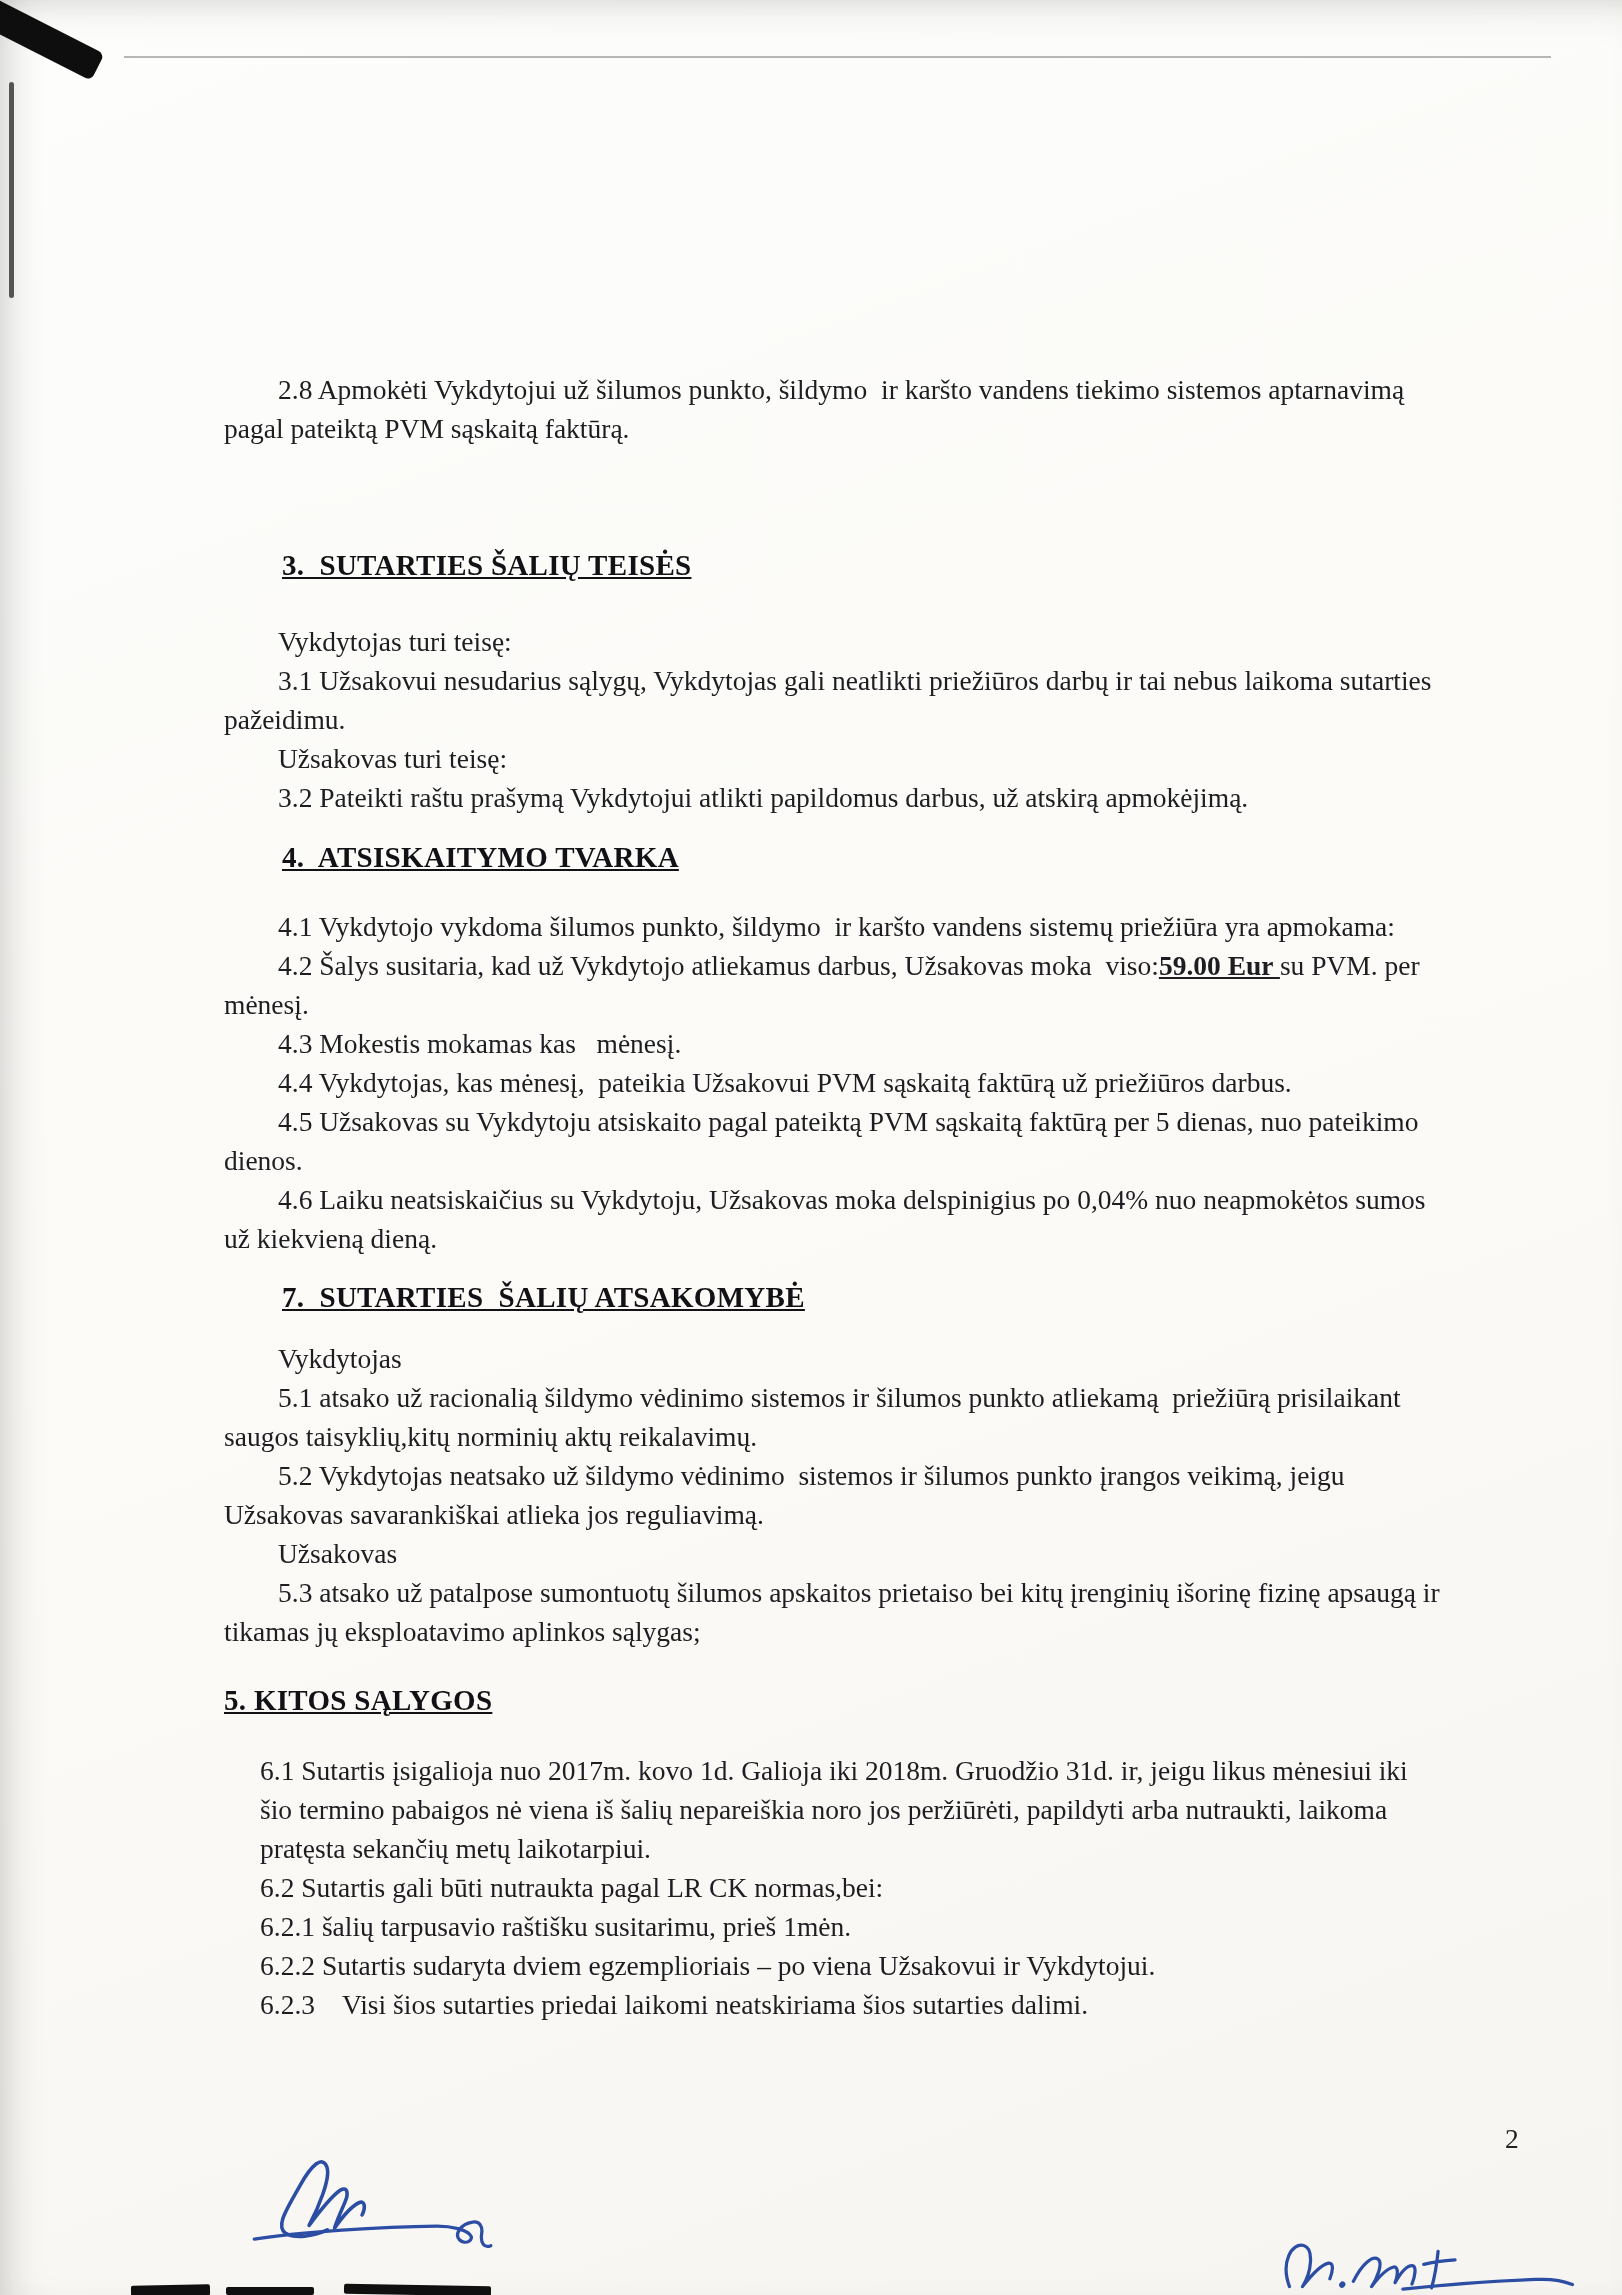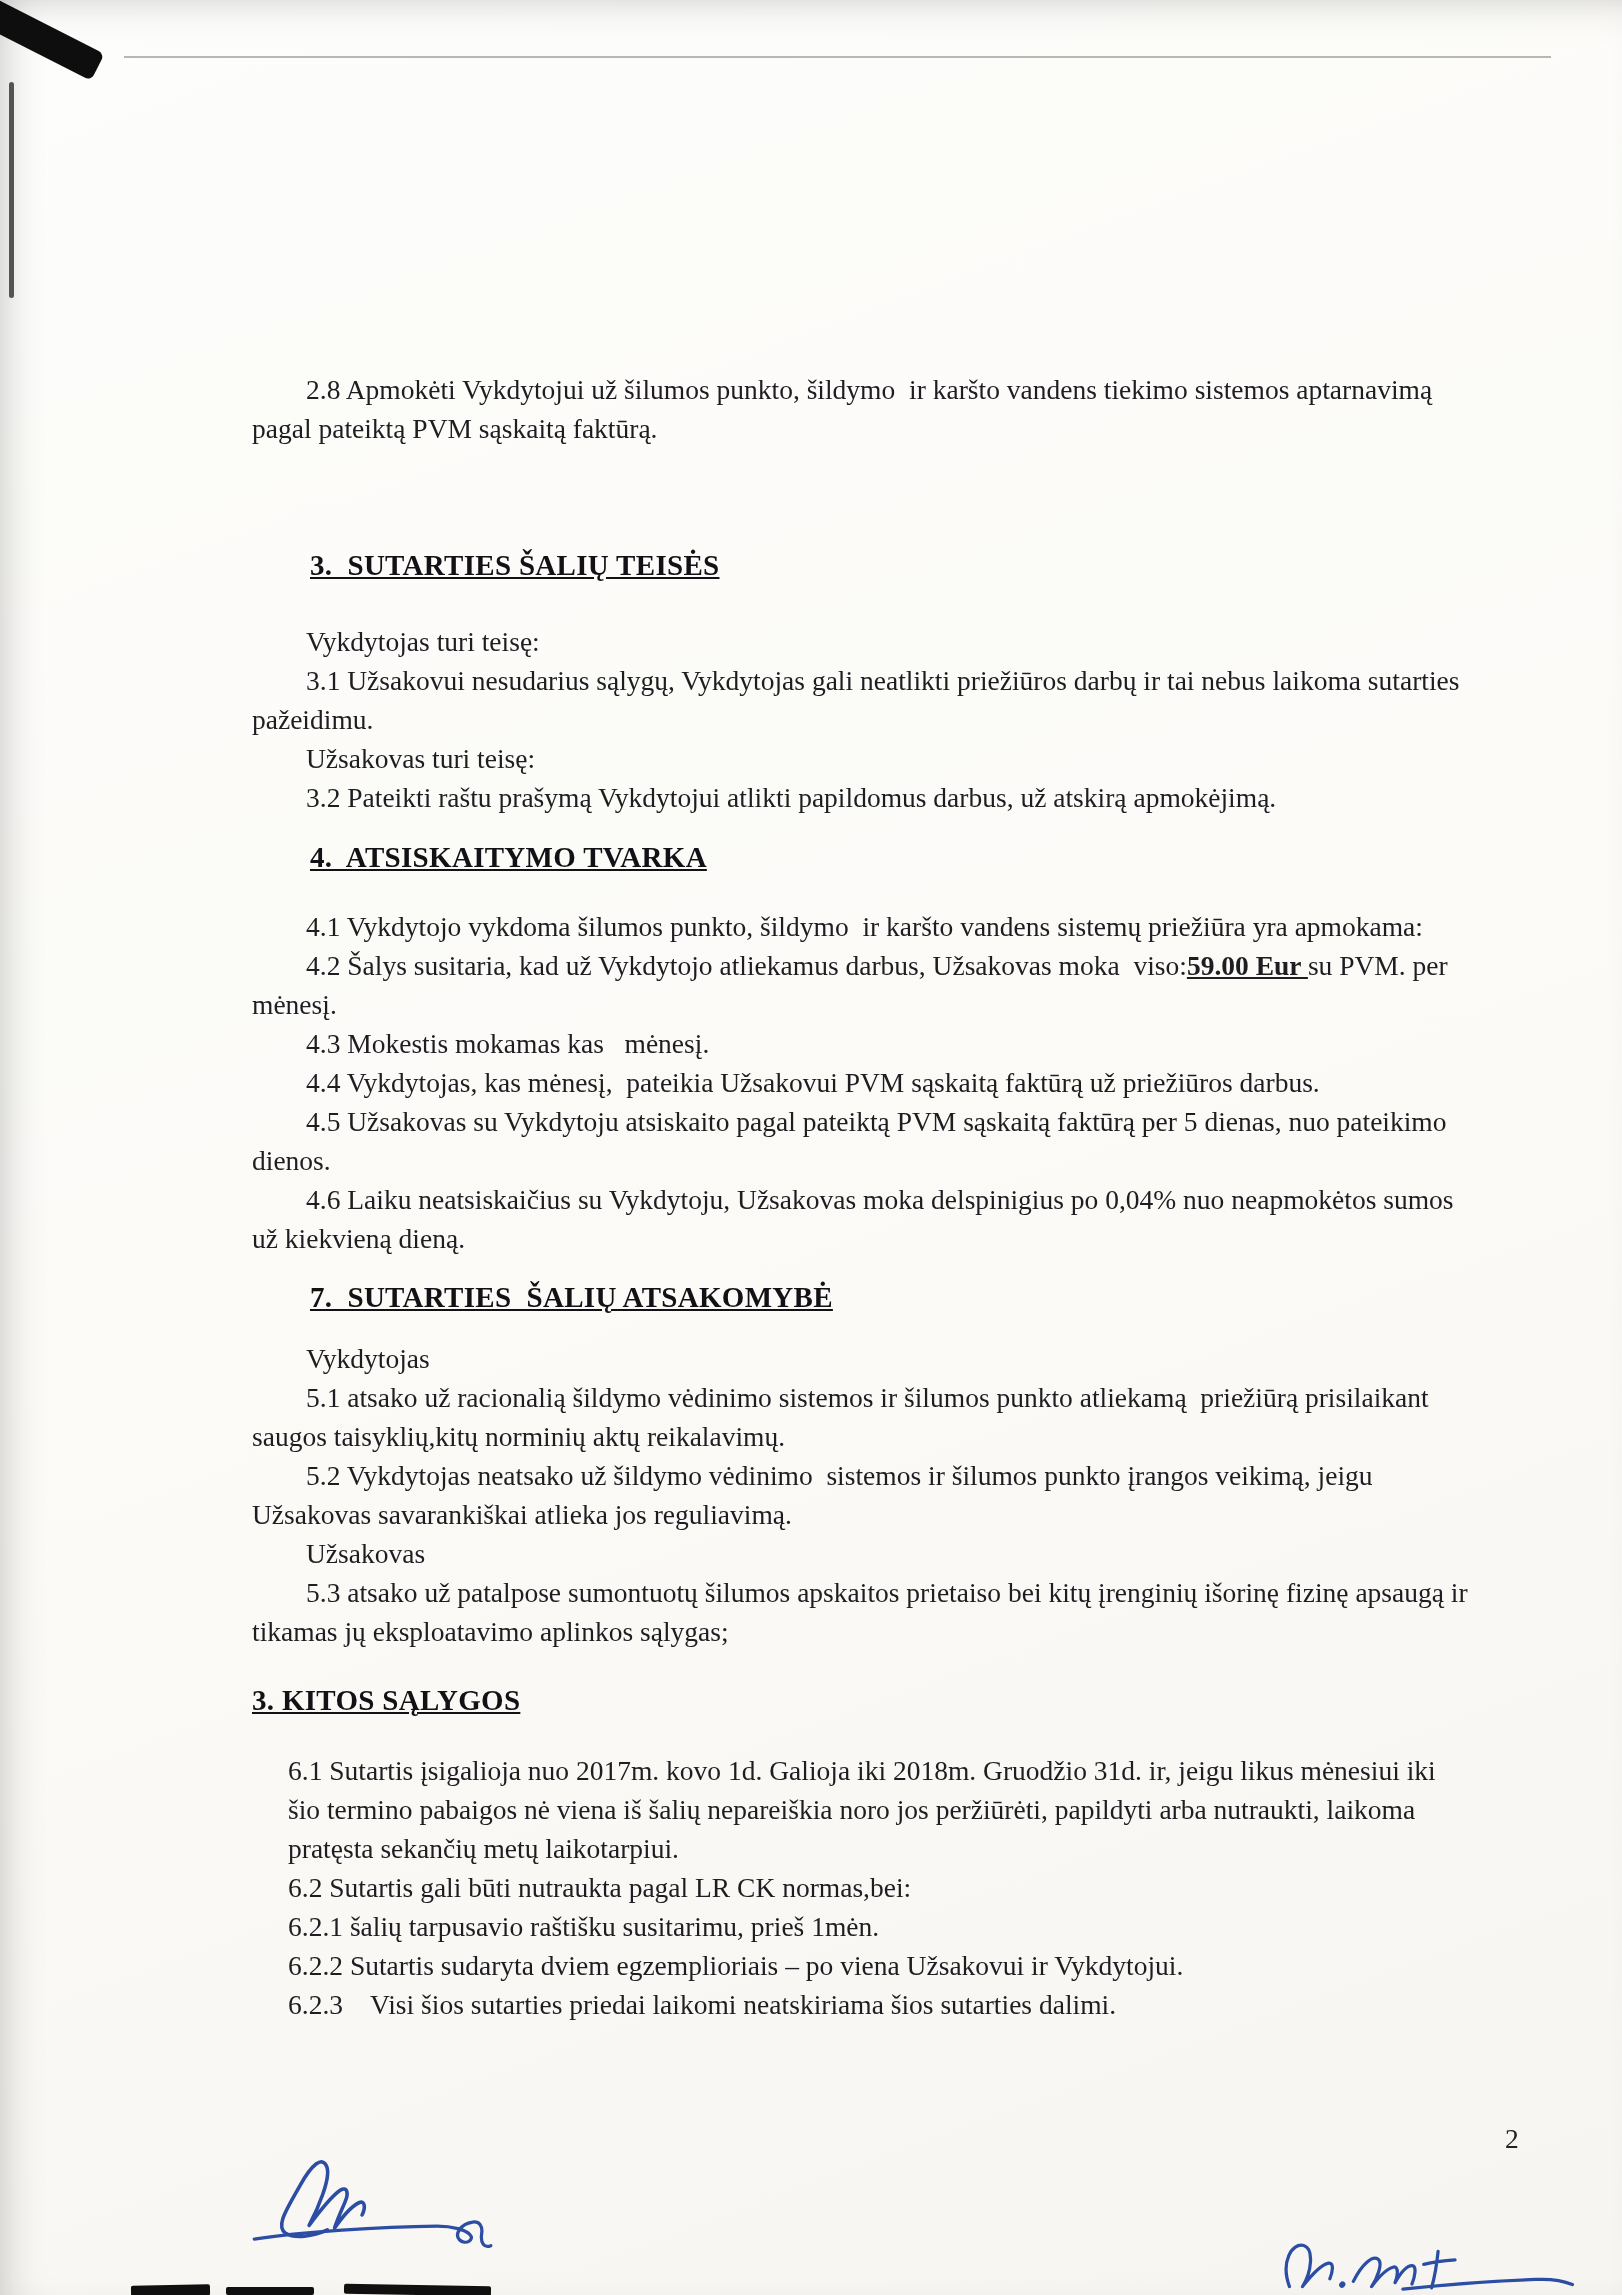--- a/index.html
+++ b/index.html
@@ -34,21 +34,21 @@
     top: 82px; left: 8.5px; width: 5.2px; height: 216px;
     background: #3a3a3a; border-radius: 2.6px; opacity: .85;
   }
   .dash { bottom: 0; background: #101010; border-radius: 2px; }
   .dash.d1 { left: 131px; width: 79px; height: 10.5px; transform: rotate(-1deg); }
   .dash.d2 { left: 226px; width: 88px; height: 7.9px; }
   .dash.d3 { left: 344px; width: 147px; height: 9.8px; transform: rotate(1deg); }
 
   
   .content {
-    position: absolute; left: 252px; top: 370px; width: 1218px;
+    position: absolute; left: 224px; top: 370px; width: 1218px;
   }
   p, h2 { margin: 0; white-space: pre-wrap; }
   p { font-size: 27.5px; line-height: 39px; }
   .indent { text-indent: 54px; }
   h2 {
     font-size: 29px; line-height: 39px; font-weight: bold;
     color: #121216; letter-spacing: 0.3px; text-decoration: underline;
   }
   .h-indent { margin-left: 58px; }
   .h-s3 { margin-top: 98px; margin-bottom: 37px; }
@@ -99,21 +99,21 @@
     <p class="indent">4.5 Užsakovas su Vykdytoju atsiskaito pagal pateiktą PVM sąskaitą faktūrą per 5 dienas, nuo pateikimo dienos.</p>
     <p class="indent">4.6 Laiku neatsiskaičius su Vykdytoju, Užsakovas moka delspinigius po 0,04% nuo neapmokėtos sumos už kiekvieną dieną.</p>
 
     <h2 class="h-indent h-s5">7.  SUTARTIES  ŠALIŲ ATSAKOMYBĖ</h2>
     <p class="indent">Vykdytojas</p>
     <p class="indent">5.1 atsako už racionalią šildymo vėdinimo sistemos ir šilumos punkto atliekamą  priežiūrą prisilaikant saugos taisyklių,kitų norminių aktų reikalavimų.</p>
     <p class="indent">5.2 Vykdytojas neatsako už šildymo vėdinimo  sistemos ir šilumos punkto įrangos veikimą, jeigu Užsakovas savarankiškai atlieka jos reguliavimą.</p>
     <p class="indent">Užsakovas</p>
     <p class="indent">5.3 atsako už patalpose sumontuotų šilumos apskaitos prietaiso bei kitų įrenginių išorinę fizinę apsaugą ir tikamas jų eksploatavimo aplinkos sąlygas;</p>
 
-    <h2 class="h-s6">3. KITOS SĄLYGOS</h2>
+    <h2 class="h-s6">5. KITOS SĄLYGOS</h2>
     <p class="sec6-item">6.1 Sutartis įsigalioja nuo 2017m. kovo 1d. Galioja iki 2018m. Gruodžio 31d. ir, jeigu likus mėnesiui iki šio termino pabaigos nė viena iš šalių nepareiškia noro jos peržiūrėti, papildyti arba nutraukti, laikoma pratęsta sekančių metų laikotarpiui.</p>
     <p class="sec6-item">6.2 Sutartis gali būti nutraukta pagal LR CK normas,bei:</p>
     <p class="sec6-item">6.2.1 šalių tarpusavio raštišku susitarimu, prieš 1mėn.</p>
     <p class="sec6-item">6.2.2 Sutartis sudaryta dviem egzemplioriais – po viena Užsakovui ir Vykdytojui.</p>
     <p class="sec6-item">6.2.3    Visi šios sutarties priedai laikomi neatskiriama šios sutarties dalimi.</p>
 
   </div>
 
   <div class="page-number">2</div>
 

